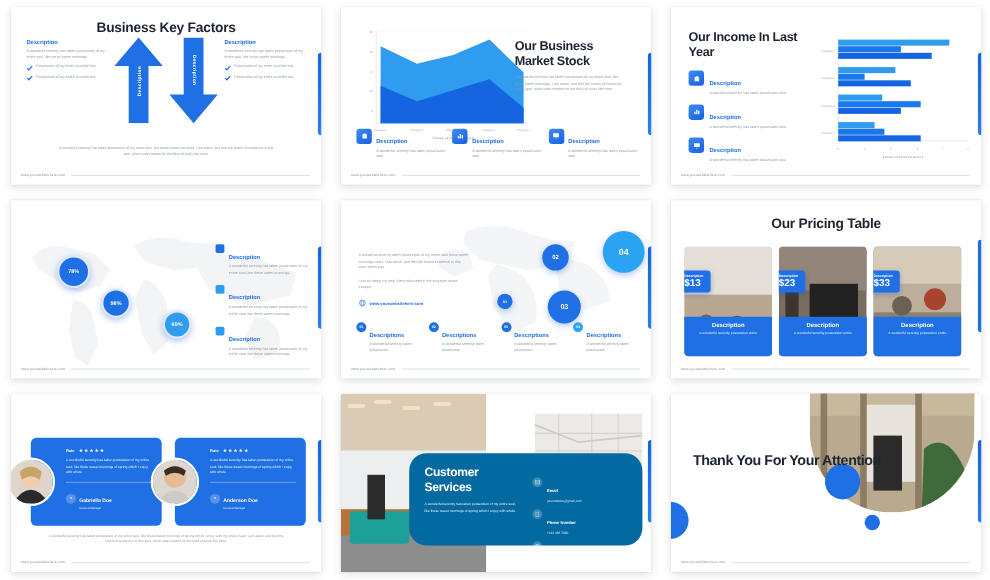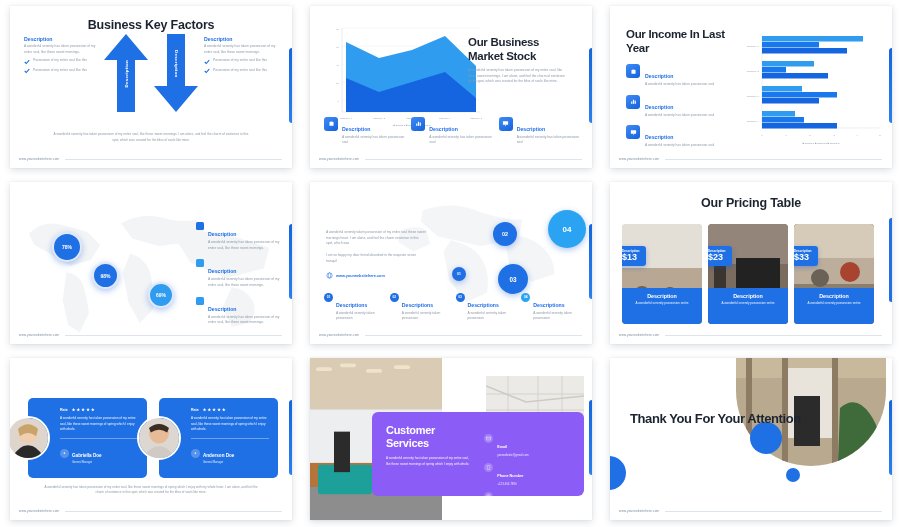--- a/index.html
+++ b/index.html
@@ -84,21 +84,21 @@
   .stars { letter-spacing:1.2px; font-size:4px; }
   .tsep { height:1px; background:rgba(255,255,255,.35); margin:5px 0 4px; }
   .nm { display:flex; align-items:center; gap:3px; }
   .nm .n { font-size:4.6px; font-weight:bold; }
   .nm .r { font-size:2.6px; opacity:.85; }
   .s7 .btm { position:absolute; left:34px; right:34px; bottom:24px; text-align:center; font-size:3.1px; line-height:1.85; color:#8d99a8; }
 
   
   .s8 .photo { position:absolute; left:0; top:0; width:132px; height:100%; }
   .s8 .map { position:absolute; right:8px; top:18px; width:98px; height:56px; }
-  .s8 .panel { position:absolute; left:62px; right:8px; top:54px; height:84px; background:#8b5cf6; border-radius:6px; color:#fff; display:flex; }
+  .s8 .panel { position:absolute; left:62px; right:8px; top:54px; height:84px; background:#0369a1; border-radius:16px; color:#fff; display:flex; }
   .s8 .pl { width:52%; padding:12px 8px 8px 14px; }
   .s8 .pl h2 { font-size:11px; font-weight:bold; line-height:1.18; letter-spacing:-.3px; }
   .s8 .pl p { font-size:3.1px; line-height:1.8; margin-top:6px; opacity:.95; }
   .s8 .pr2 { width:48%; padding:22px 6px 8px 2px; }
   .crow { display:flex; gap:4px; margin-bottom:6px; }
   .crow .ci { width:9px; height:9px; border-radius:50%; background:rgba(255,255,255,.22); display:flex; align-items:center; justify-content:center; flex:none; }
   .crow .ci svg { width:5px; height:5px; fill:#fff; }
   .crow .lab { font-size:3.7px; font-weight:bold; }
   .crow .val { font-size:2.9px; opacity:.85; margin-top:1px; }
 

